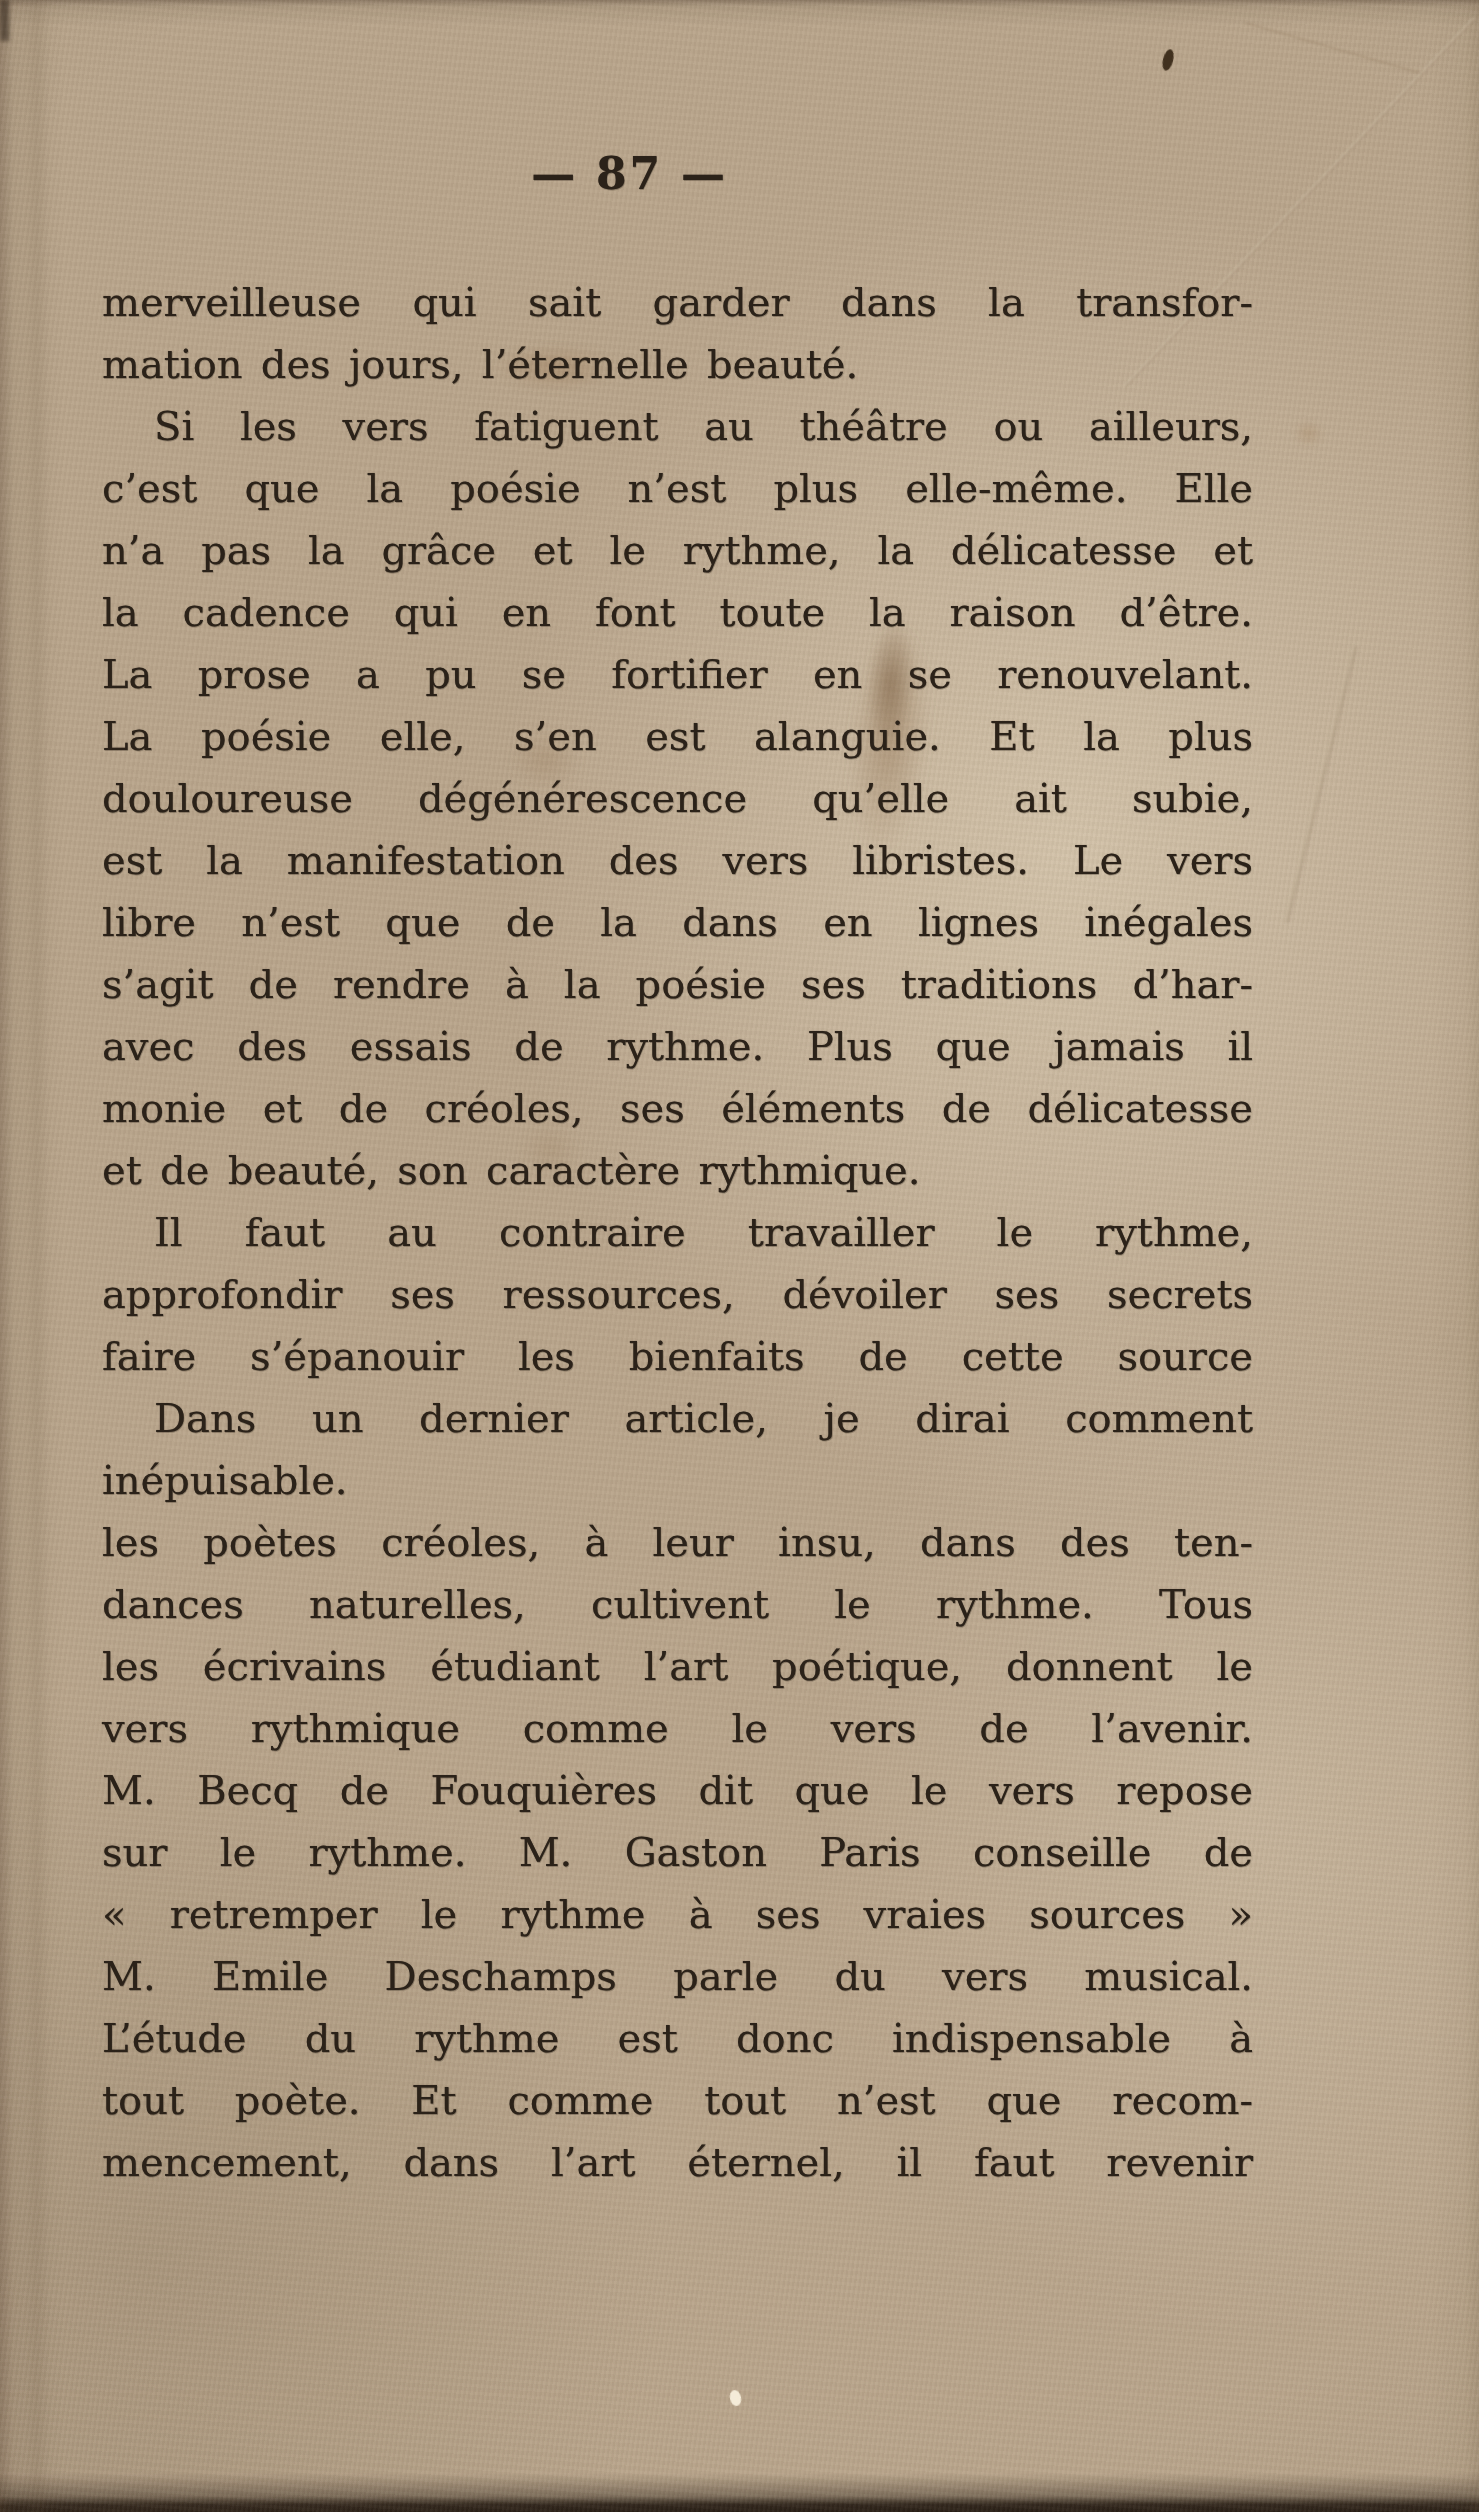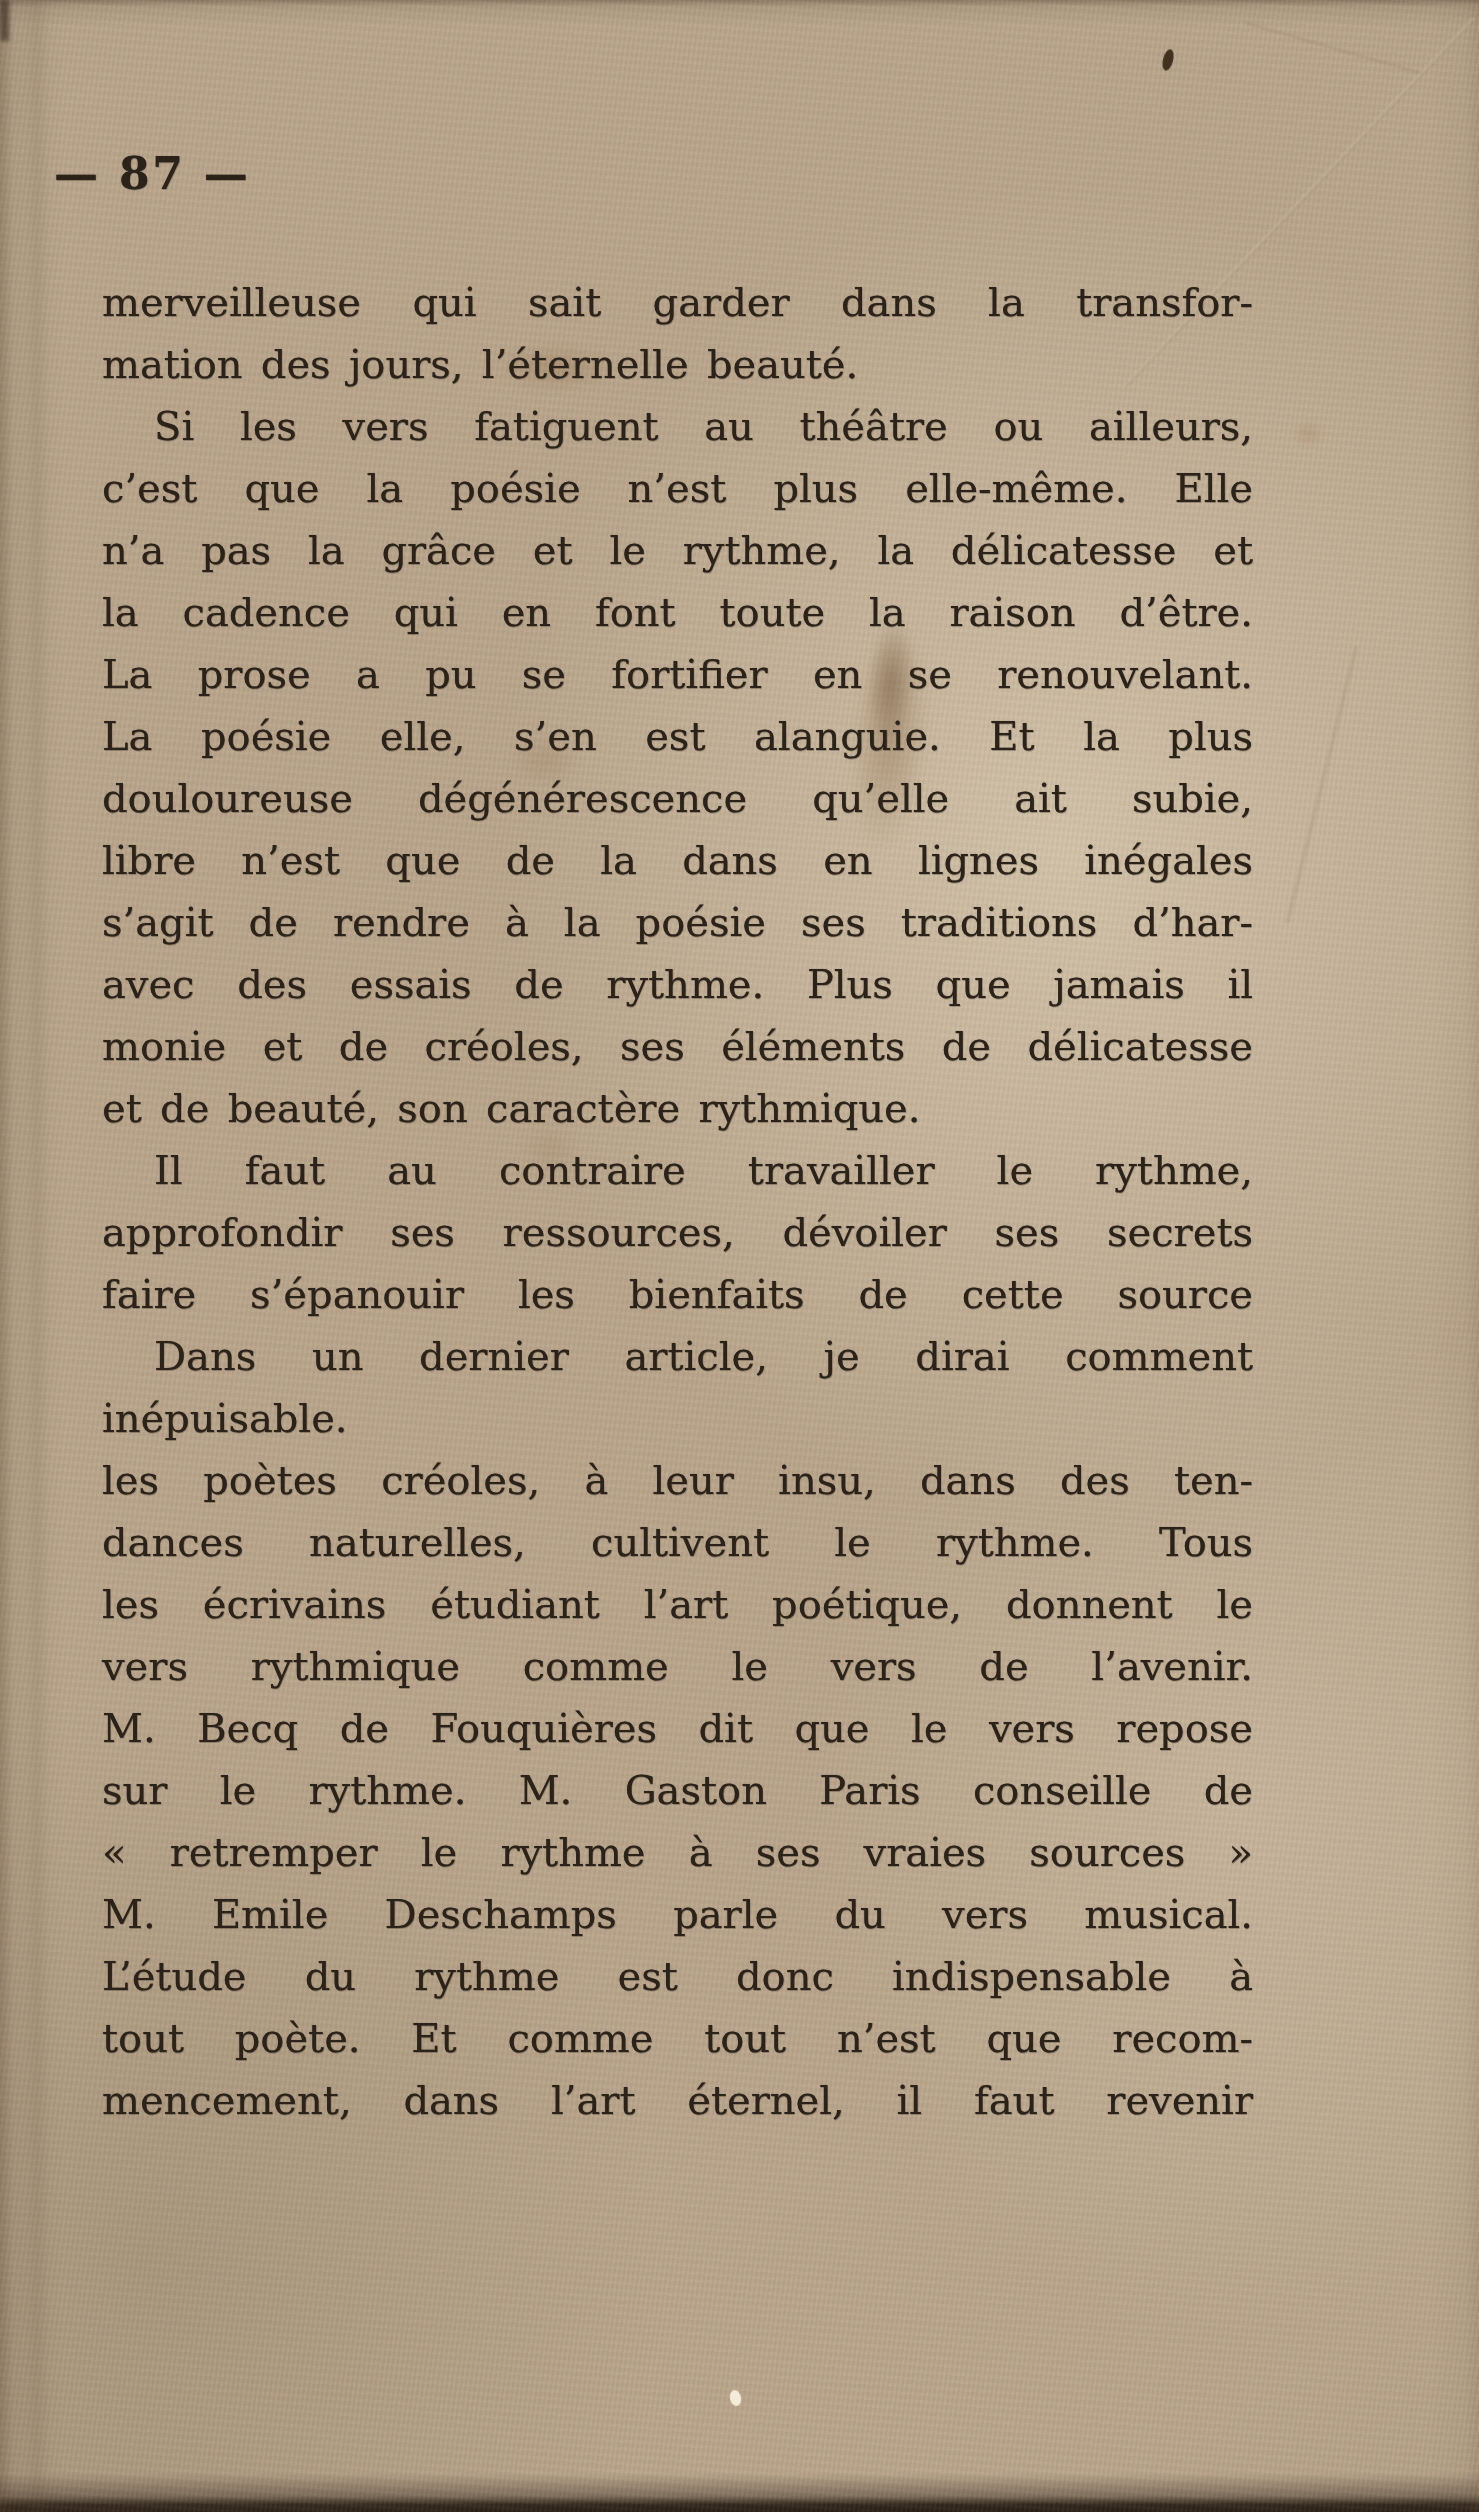--- a/index.html
+++ b/index.html
@@ -31,21 +31,21 @@
       repeating-linear-gradient(4deg, rgba(255,255,255,0.020) 0 2.8px, rgba(0,0,0,0.016) 3.7px 7.5px);
   }
 
   .ink {
     color: #2b2219;
     text-shadow: 0 0 0.9px rgba(43,34,25,0.55), 0.6px 0.6px 0 rgba(43,34,25,0.26);
   }
 
   .header {
     position: absolute; top: 152px; left: 54px; width: 1151px;
-    text-align: left; font-size: 44px; line-height: 1;
+    text-align: center; font-size: 44px; line-height: 1;
     letter-spacing: 2.8px; font-weight: bold;
   }
 
   .text {
     position: absolute; top: 271px; left: 54px; width: 1151px;
     font-size: 40px;
     margin-left: 48px;
   }
   .line {
     height: 62px; line-height: 62px;
@@ -118,20 +118,21 @@
   <div class="text ink">
     <div class="line">merveilleuse qui sait garder dans la transfor-</div>
     <div class="line e">mation des jours, l’éternelle beauté.</div>
     <div class="line i">Si les vers fatiguent au théâtre ou ailleurs,</div>
     <div class="line">c’est que la poésie n’est plus elle-même. Elle</div>
     <div class="line">n’a pas la grâce et le rythme, la délicatesse et</div>
     <div class="line">la cadence qui en font toute la raison d’être.</div>
     <div class="line">La prose a pu se fortifier en se renouvelant.</div>
     <div class="line">La poésie elle, s’en est alanguie. Et la plus</div>
     <div class="line">douloureuse dégénérescence qu’elle ait subie,</div>
+    <div class="line">est la manifestation des vers libristes. Le vers</div>
     <div class="line">libre n’est que de la dans en lignes inégales</div>
     <div class="line">s’agit de rendre à la poésie ses traditions d’har-</div>
     <div class="line">avec des essais de rythme. Plus que jamais il</div>
     <div class="line">monie et de créoles, ses éléments de délicatesse</div>
     <div class="line e">et de beauté, son caractère rythmique.</div>
     <div class="line i">Il faut au contraire travailler le rythme,</div>
     <div class="line">approfondir ses ressources, dévoiler ses secrets</div>
     <div class="line">faire s’épanouir les bienfaits de cette source</div>
     <div class="line i">Dans un dernier article, je dirai comment</div>
     <div class="line e">inépuisable.</div>

